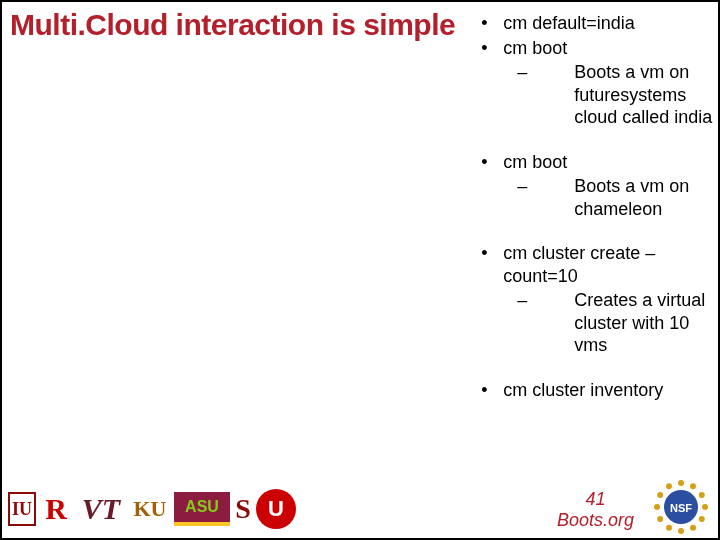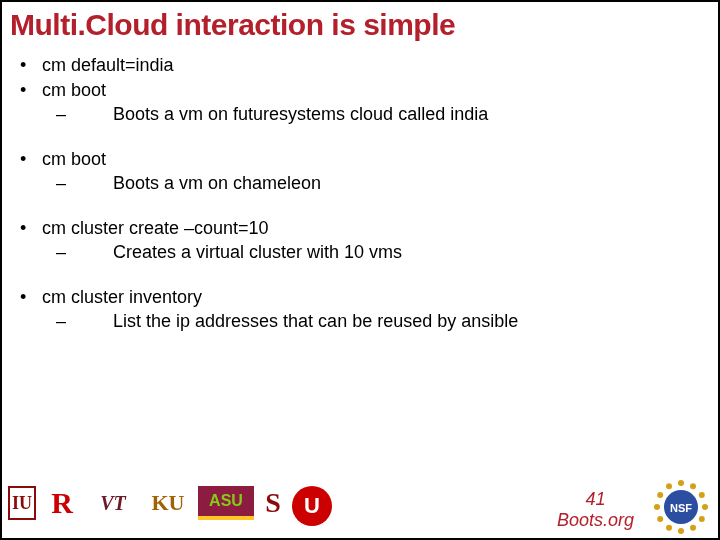--- a/index.html
+++ b/index.html
@@ -8,21 +8,21 @@
     font-family: Arial, Helvetica, sans-serif;
     background: #000;
     position: relative;
   }
   .slide {
     position: absolute;
     left: 2px; top: 2px;
     width: 716px; height: 536px;
     background: #fff;
     display: flex;
-    flex-direction: column;
+    flex-direction: row;
   }
   .title {
     font-size: 30px;
     font-weight: 700;
     color: #b3202c;
     padding: 6px 8px 2px 8px;
     letter-spacing: -0.5px;
   }
   .content {
     flex: 1;
@@ -61,33 +61,33 @@
     left: 0;
     width: 100%;
     height: 60px;
   }
   .logo-strip {
     position: absolute;
     bottom: 6px;
     left: 6px;
     height: 46px;
     display: flex;
-    gap: 6px;
+    align-items: center;
   }
   .logo {
     height: 34px;
     display: flex;
     align-items: center;
     justify-content: center;
     font-weight: 800;
     font-family: Georgia, serif;
   }
   .iu { width: 28px; border: 2px solid #8a0b0b; color: #8a0b0b; font-size: 18px; }
   .rutgers { width: 40px; color: #c00; font-size: 30px; font-family: "Times New Roman", serif; }
-  .vt { width: 50px; color: #6a1b2a; font-size: 20px; font-style: italic; }
+  .vt { width: 50px; color: #6a1b2a; font-size: 30px; font-style: italic; }
   .ku { width: 48px; color: #a16207; font-size: 22px; }
   .asu {
     width: 56px; height: 34px;
     background: #8c1d40;
     color: #84cc16;
     font-size: 16px;
     font-family: Arial, sans-serif;
     font-weight: 700;
     border-bottom: 4px solid #ffc627;
   }
@@ -134,21 +134,20 @@
     <div class="group">
       <div class="l1">cm boot</div>
       <div class="l2">Boots a vm on chameleon</div>
     </div>
     <div class="group">
       <div class="l1">cm cluster create –count=10</div>
       <div class="l2">Creates a virtual cluster with 10 vms</div>
     </div>
     <div class="group">
       <div class="l1">cm cluster inventory</div>
-      <div class="l2">List the ip addresses that can be reused by ansible</div>
     </div>
   </div>
 
   <div class="footer">
     <div class="logo-strip">
       <div class="logo iu">IU</div>
       <div class="logo rutgers">R</div>
       <div class="logo vt">VT</div>
       <div class="logo ku">KU</div>
       <div class="logo asu">ASU</div>

